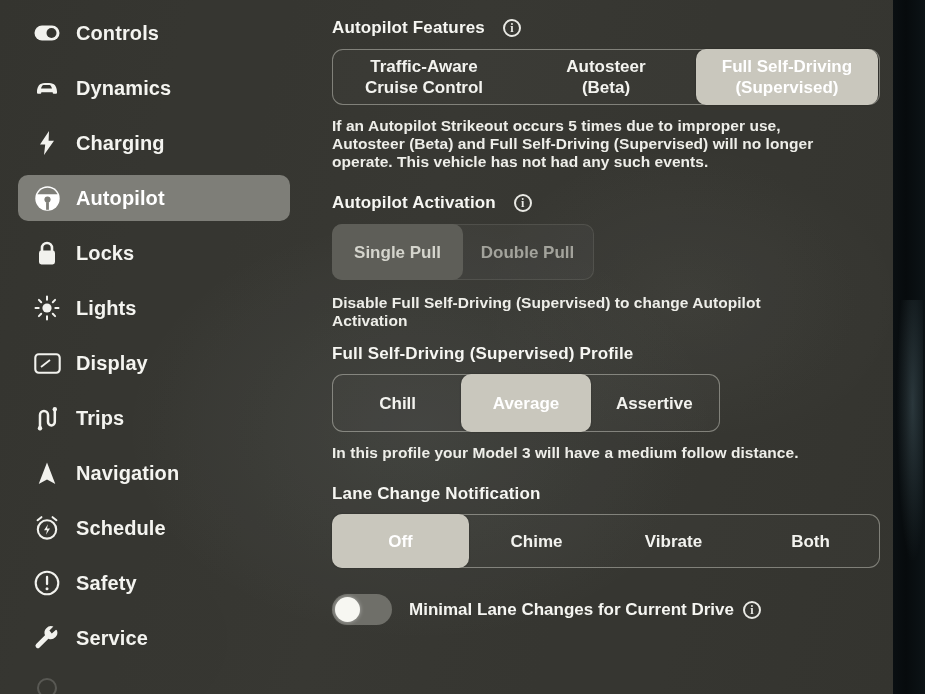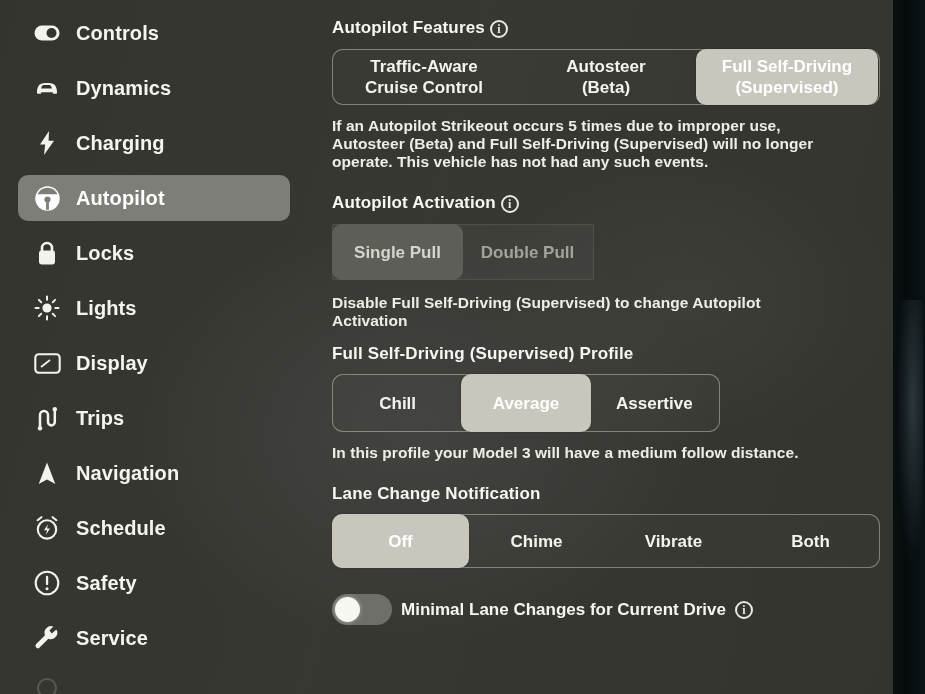--- a/index.html
+++ b/index.html
@@ -59,21 +59,21 @@
     white-space:nowrap;
   }
   .nav-item.active .nav-label { color:#ffffff; }
   .nav-item.ghost { opacity:0.18; }
 
   
   #main {
     position:absolute; left:332px; top:18px; width:548px; height:676px; z-index:3;
   }
   .sec-head {
-    display:flex; align-items:flex-end; gap:5px;
+    display:flex; align-items:center; gap:18px;
     color:#f6f6f2; font-size:17px; font-weight:bold;
     letter-spacing:0.15px;
   }
   .info-icon {
     width:18px; height:18px; border-radius:50%;
     border:2px solid #e9e9e4;
     display:inline-flex; align-items:center; justify-content:center;
     font-size:12px; font-weight:bold; color:#e9e9e4;
     font-family:"Liberation Serif", serif; line-height:1;
   }
@@ -103,35 +103,35 @@
 
   
   #features-seg { height:56px; margin-top:11px; }
   #features-seg .seg-item { flex:0 0 33.333%; }
 
   
   #activation-seg {
     height:56px; margin-top:11px; width:262px;
     border-color:rgba(200,200,190,0.13);
     background:rgba(255,255,255,0.035);
-    border-radius:2px;
+    border-radius:10px;
   }
   #activation-seg .seg-item { color:#a3a39c; font-size:17px; }
   #activation-seg .seg-item.selected {
     background:#5e5e58; color:#d5d5cd;
     box-shadow:none;
   }
 
   
   #profile-seg { height:58px; margin-top:10px; width:388px; }
 
   
   #lane-seg { height:54px; margin-top:10px; }
 
-  .switch-row { display:flex; align-items:center; gap:9px; }
+  .switch-row { display:flex; align-items:center; gap:17px; }
   .switch {
     width:60px; height:31px; border-radius:16px;
     background:#6f6f69; position:relative; flex:0 0 auto;
   }
   .switch .knob {
     position:absolute; top:3px; left:3px;
     width:25px; height:25px; border-radius:50%;
     background:#f7f7f2;
     box-shadow:0 0 4px rgba(255,255,255,0.45);
   }

